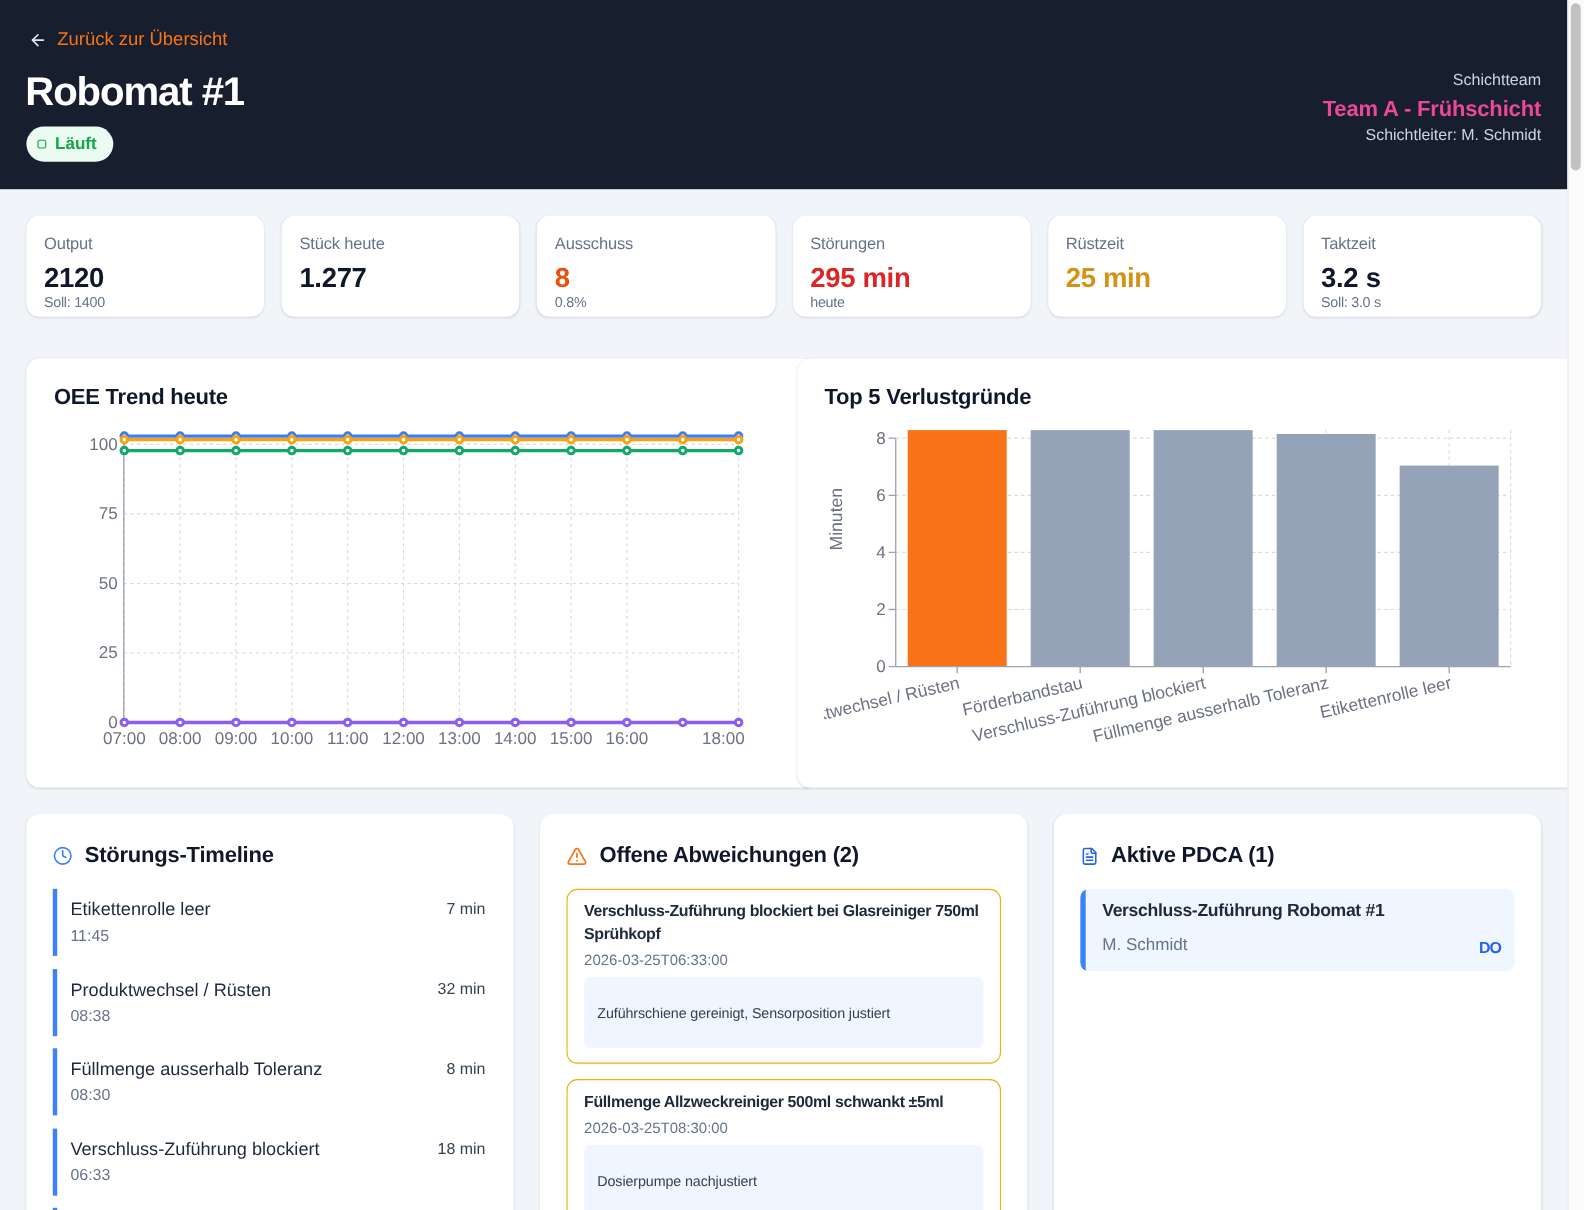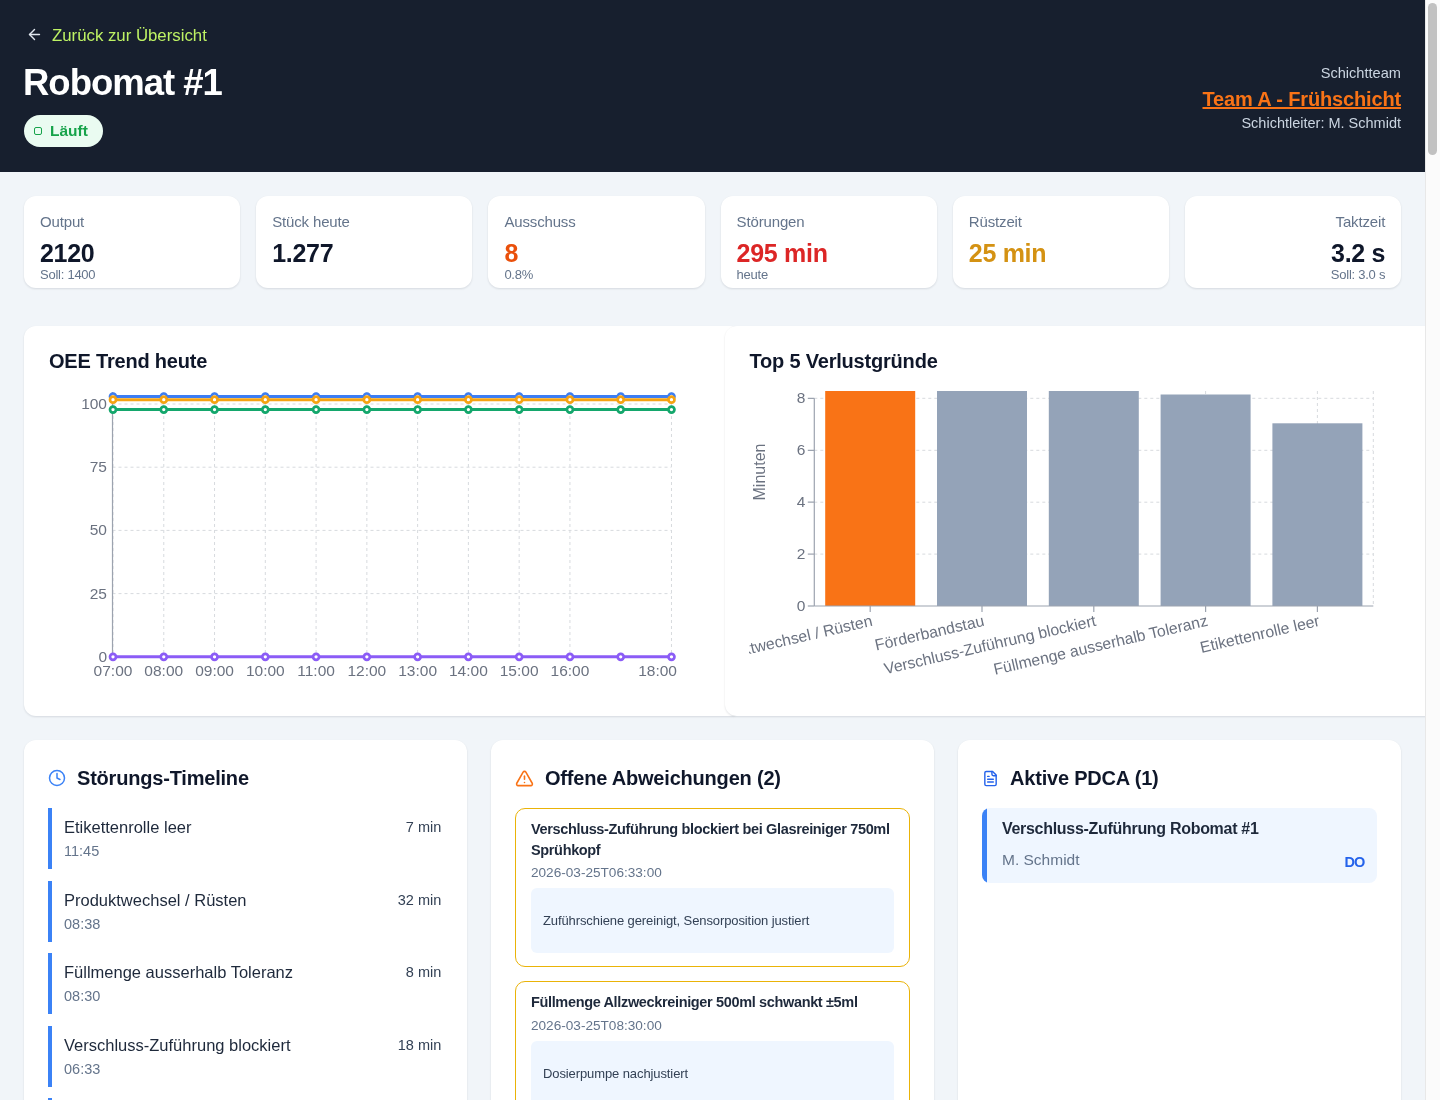--- a/index.html
+++ b/index.html
@@ -1,28 +1,28 @@
 <!DOCTYPE html>
 <html lang="de"><head>
 <meta charset="utf-8">
 <title>Robomat #1</title>
 <style>
   * { margin:0; padding:0; box-sizing:border-box; }
   html,body { width:1440px; height:1100px; overflow:hidden; }
   body { font-family:"Liberation Sans", sans-serif; background:#f1f5f9; position:relative; }
   
   #header { position:absolute; left:0; top:0; width:1425px; height:172px; background:#171f2e; color:#fff; }
-  #back { position:absolute; left:26px; top:26px; display:flex; align-items:flex-start; gap:9px; color:#bef264; font-size:16.8px; }
+  #back { position:absolute; left:26px; top:26px; display:flex; align-items:center; gap:9px; color:#f97316; font-size:16.8px; }
   #h1 { position:absolute; left:23px; top:63px; font-size:36.5px; line-height:40px; font-weight:700; letter-spacing:-1px; color:#ffffff; }
   #badge { position:absolute; left:24px; top:115px; height:32px; width:79px; border-radius:16px; background:#eafbf1; display:flex; align-items:center; padding-left:10px; gap:8px; }
   #badge .sq { width:8px; height:8px; border:1.5px solid #16a34a; border-radius:2px; }
   #badge .txt { color:#16a34a; font-size:15.5px; font-weight:700; }
   #hright { position:absolute; right:24px; top:66px; text-align:right; }
   #hright .l1 { font-size:14.6px; line-height:15px; color:#cbd5e1; }
-  #hright .l2 { font-size:20px; line-height:20px; letter-spacing:-0.15px; font-weight:700; color:#f97316; margin-top:8px;text-decoration:underline; }
+  #hright .l2 { font-size:20px; line-height:20px; letter-spacing:-0.15px; font-weight:700; color:#ec4899; margin-top:8px; }
   #hright .l3 { font-size:14.5px; line-height:15px; color:#cbd5e1; margin-top:7px; }
   
   .card { position:absolute; background:#fff; border-radius:12px; box-shadow:0 1px 2px rgba(15,23,42,0.07), 0 1px 3px rgba(15,23,42,0.05); }
   .kpi { top:195.5px; width:216.2px; height:92px; padding:17px 16px 16px; }
   .kpi .lbl { font-size:15px; letter-spacing:-0.15px; color:#64748b; line-height:18px; }
   .kpi .val { font-size:25px; font-weight:700; color:#0f172a; line-height:26px; margin-top:9.5px; letter-spacing:-0.3px; }
   .kpi .sub { font-size:13px; letter-spacing:-0.25px; color:#64748b; line-height:14px; margin-top:2px; }
   .chartcard { top:326px; width:718px; height:390px; overflow:hidden; }
   .chartcard h2 { position:absolute; left:25px; top:21px; font-size:20px; line-height:28px; font-weight:700; color:#0f172a; letter-spacing:-0.2px; }
   .bcard { top:740px; width:443.3px; height:420px; padding:24px; overflow:hidden; }
@@ -86,21 +86,21 @@
 </div>
 <div class="card kpi" style="left:720.6px;">
   <div class="lbl">Störungen</div>
     <div class="val" style="color:#dc2626;">295 min</div>
     <div class="sub">heute</div>
 </div>
 <div class="card kpi" style="left:952.8px;">
   <div class="lbl">Rüstzeit</div>
     <div class="val" style="color:#d49213;">25 min</div>
 </div>
-<div class="card kpi" style="left:1185px;text-align:right;">
+<div class="card kpi" style="left:1185px;">
   <div class="lbl">Taktzeit</div>
     <div class="val">3.2 s</div>
     <div class="sub">Soll: 3.0 s</div>
 </div>
 
 <div class="card chartcard" style="left:24px;">
   <h2>OEE Trend heute</h2>
   <svg id="oee" style="position:absolute;left:24px;top:56px;" width="628.5" height="320" viewBox="0 0 628.5 320">
       <line x1="65" y1="10" x2="65" y2="274.8" stroke="#d7dade" stroke-width="1" stroke-dasharray="3 3"></line>
       <line x1="115.77000000000001" y1="10" x2="115.77000000000001" y2="274.8" stroke="#d7dade" stroke-width="1" stroke-dasharray="3 3"></line>

